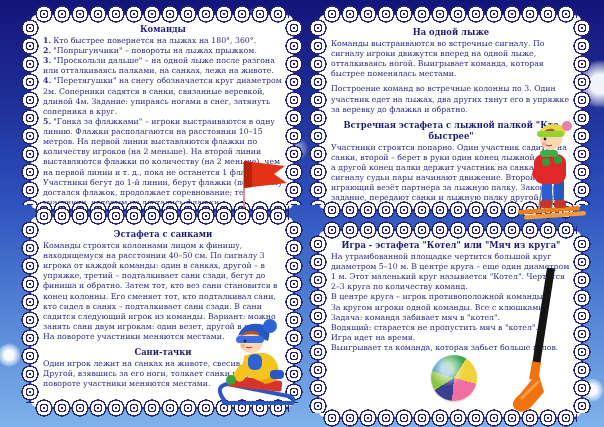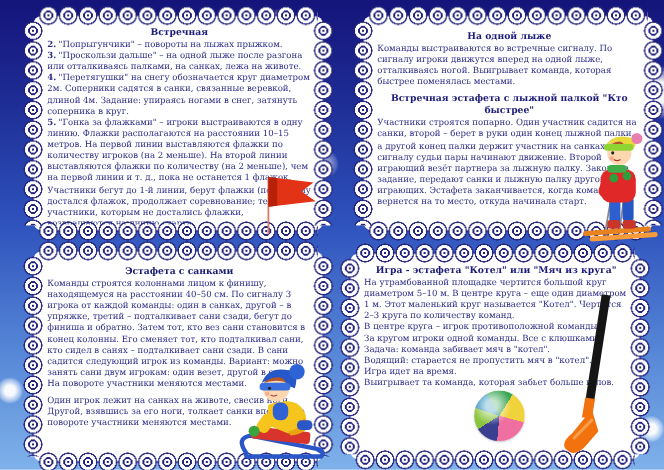--- a/index.html
+++ b/index.html
@@ -45,46 +45,48 @@
   <div class="orb" style="left:282px;top:136px;width:26px;height:26px;opacity:.5;"></div>
   <div class="orb" style="left:533px;top:110px;width:11px;height:11px;opacity:.6;"></div>
   <div class="orb" style="left:246px;top:8px;width:13px;height:13px;opacity:.35;"></div>
 
   <div class="card" style="left:30px;top:14px;width:264px;height:196px;">
     <div class="lace h top"></div>
     <div class="lace h bottom"></div>
     <div class="lace v left"></div>
     <div class="lace v right"></div>
     <div class="content">
-      <div class="ttl">Встречная</div>
+      <div class="ttl">Команды</div>
+      <p><b class="num">1.</b><span>Кто быстрее повернется на лыжах на 180°, 360°.</span></p>
       <p><b class="num">2.</b><span>"Попрыгунчики" – повороты на лыжах прыжком.</span></p>
       <p><b class="num">3.</b><span>"Проскользи дальше" – на одной лыже после разгона или отталкиваясь палками, на санках, лежа на животе.</span></p>
       <p><b class="num">4.</b><span>"Перетягушки" на снегу обозначается круг диаметром 2м. Соперники садятся в санки, связанные веревкой, длиной 4м. Задание: упираясь ногами в снег, затянуть соперника в круг.</span></p>
       <p><b class="num">5.</b><span>"Гонка за флажками" – игроки выстраиваются в одну линию. Флажки располагаются на расстоянии 10–15 метров. На первой линии выставляются флажки по количеству игроков (на 2 меньше). На второй линии выставляются флажки по количеству (на 2 меньше), чем на первой линии и т. д., пока не останется 1 флажок. Участники бегут до 1-й линии, берут флажки (по 1), кому достался флажок, продолжает соревнование; те участники, которым не достались флажки, возвращаются на линию старта.</span></p>
 
     </div>
 
     <svg class="art" style="left:204px;top:144px;" width="58" height="58" viewBox="0 0 58 58">
       <line x1="10" y1="4" x2="10" y2="55" stroke="#e0756a" stroke-width="1.6"></line>
       <path d="M10,3 L51,8 L40,16 L53,25 L10,30 Z" fill="#e23317"></path>
       <path d="M10,3 L18,4 L18,29 L10,30 Z" fill="#b52208"></path>
     </svg>
   </div>
 
-  <div class="card" style="left:30px;top:228px;width:264px;height:192px;">
+  <div class="card" style="left:30px;top:216px;width:264px;height:192px;">
     <div class="lace h top"></div>
     <div class="lace h bottom"></div>
     <div class="lace v left"></div>
     <div class="lace v right"></div>
     <div class="content">
       <div class="sec">
         <div class="ttl">Эстафета с санками</div>
         <p>Команды строятся колоннами лицом к финишу, находящемуся на расстоянии 40–50 см. По сигналу 3 игрока от каждой команды: один в санках, другой – в упряжке, третий – подталкивает сани сзади, бегут до финиша и обратно. Затем тот, кто вез сани становится в конец колонны. Его сменяет тот, кто подталкивал сани, кто сидел в санях – подталкивает сани сзади. В сани садится следующий игрок из команды. Вариант: можно занять сани двум игрокам: один везет, другой в санях. На повороте участники меняются местами.</p>
       </div>
       <div class="sec">
+        <div class="ttl">Сани-тачки</div>
         <p class="mr-sled">Один игрок лежит на санках на животе, свесив ноги. Другой, взявшись за его ноги, толкает санки вперед. На повороте участники меняются местами.</p>
       </div>
     </div>
 
     <svg class="art" style="left:184px;top:98px;" width="84" height="92" viewBox="0 0 84 92">
       <path d="M10,86 Q0,72 14,70 L74,82 Q82,84 78,89 L16,89 Q8,90 10,86 Z" fill="none" stroke="#2b56c8" stroke-width="4" stroke-linecap="round"></path>
       <rect x="14" y="64" width="54" height="11" rx="3" fill="#d8342c" transform="rotate(6 40 70)"></rect>
       <path d="M30,42 Q58,32 64,52 Q66,64 48,68 L28,60 Z" fill="#f5c51e"></path>
       <path d="M48,66 Q60,64 62,54 L68,58 Q66,68 50,70 Z" fill="#e8a50e"></path>
       <rect x="56" y="56" width="14" height="9" rx="4" fill="#2b56c8"></rect>
@@ -95,31 +97,32 @@
       <path d="M26,22 Q30,14 42,15 Q48,17 48,23 Q40,18 26,22 Z" fill="#b4542a"></path>
       <path d="M24,22 Q30,6 50,11 Q58,15 54,27 L46,24 Q46,14 32,18 Z" fill="#2457c8"></path>
       <rect x="22" y="22" width="28" height="7" rx="3.5" fill="#3a6fe0"></rect>
       <circle cx="56" cy="12" r="7" fill="#2e63d6"></circle>
       <circle cx="31" cy="27" r="1.4" fill="#222"></circle>
       <circle cx="29" cy="32" r="2" fill="#f2a38a" opacity=".8"></circle>
       <path d="M32,33 q3,2 6,0" stroke="#a33" stroke-width="1" fill="none"></path>
     </svg>
   </div>
 
-  <div class="card" style="left:330px;top:14px;width:264px;height:196px;">
+  <div class="card" style="left:318px;top:14px;width:264px;height:196px;">
     <div class="lace h top"></div>
     <div class="lace h bottom"></div>
     <div class="lace v left"></div>
     <div class="lace v right"></div>
     <div class="content">
       <div class="sec">
         <div class="ttl">На одной лыже</div>
         <p>Команды выстраиваются во встречные сигналу. По сигналу игроки движутся вперед на одной лыже, отталкиваясь ногой. Выигрывает команда, которая быстрее поменялась местами.</p>
       </div>
       <div class="sec">
+        <p>Построение команд во встречные колонны по 3. Один участник едет на лыжах, два других тянут его в упряжке за веревку до флажка и обратно.</p>
       </div>
       <div class="sec">
         <div class="ttl">Встречная эстафета с лыжной палкой "Кто быстрее"</div>
         <p class="mr-skier">Участники строятся попарно. Один участник садится на санки, второй – берет в руки один конец лыжной палки, а другой конец палки держит участник на санках. По сигналу судьи пары начинают движение. Второй играющий везёт партнера за лыжную палку. Закончив задание, передают санки и лыжную палку другой паре играющих. Эстафета заканчивается, когда команда вернется на то место, откуда начинала старт.</p>
       </div>
     </div>
 
     <svg class="art" style="left:198px;top:106px;" width="72" height="102" viewBox="0 0 72 102">
       <line x1="31" y1="40" x2="22" y2="92" stroke="#8a8a8a" stroke-width="1.6"></line>
       <line x1="42" y1="38" x2="35" y2="92" stroke="#8a8a8a" stroke-width="1.6"></line>

